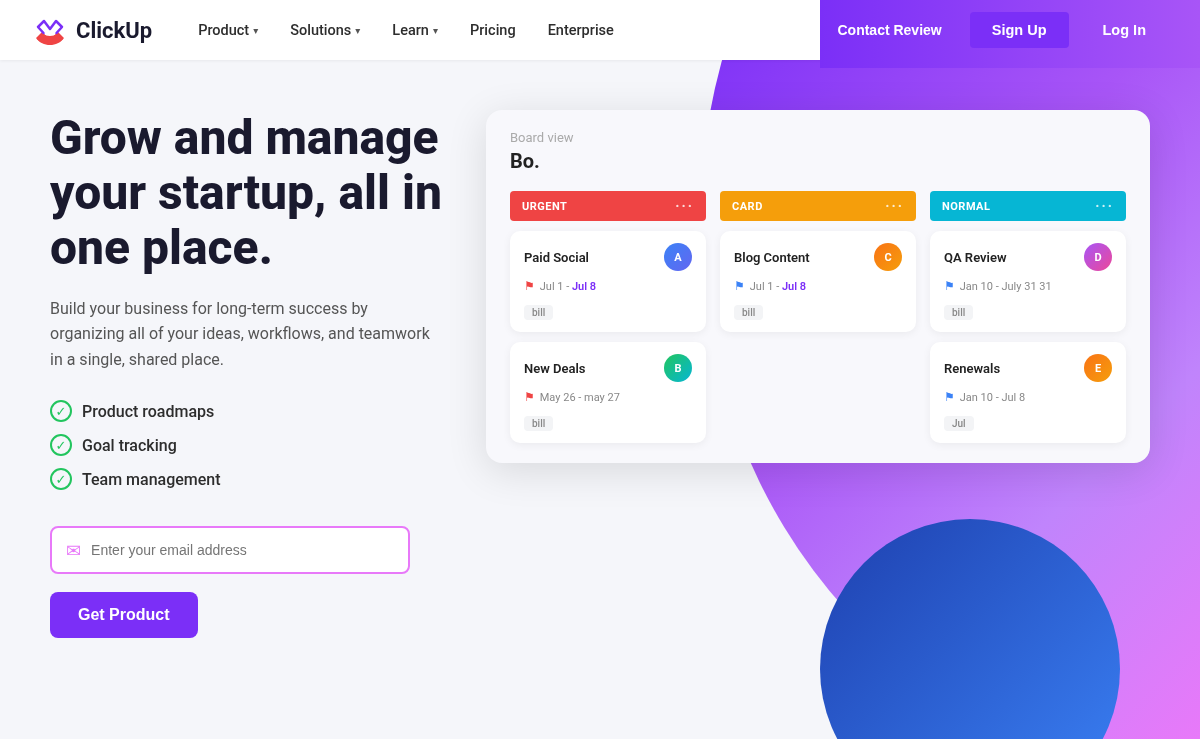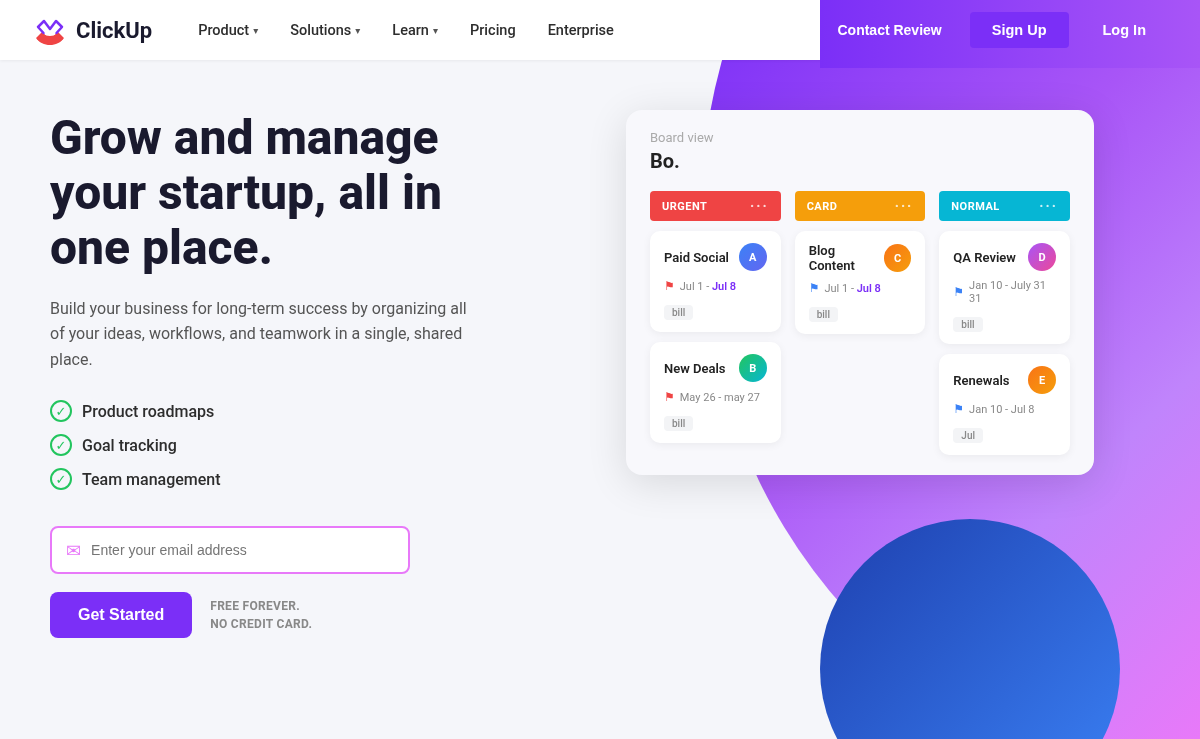--- a/index.html
+++ b/index.html
@@ -228,21 +228,21 @@
       display: flex;
       align-items: flex-start;
       justify-content: center;
       position: relative;
       min-height: 450px;
     }
     .board-card {
       background: #f8f8fc;
       border-radius: 16px;
       padding: 20px 24px;
-      width: 468px;
+      width: 664px;
       box-shadow: 0 8px 40px rgba(0,0,0,0.12);
       position: relative;
       z-index: 2;
     }
     .board-label {
       font-size: 13px;
       color: #aaa;
       margin-bottom: 4px;
     }
     .board-title {
@@ -419,25 +419,21 @@
         <span>Team management</span>
       </li>
     </ul>
 
     <div class="email-row">
       <span class="email-icon">✉</span>
       <input class="email-input" type="email" placeholder="Enter your email address" style="">
     </div>
 
     <div class="cta-row">
-      <button class="btn-get-started">Get Started</button>
-      <div class="free-text">
-        <div>FREE FOREVER.</div>
-        <div>NO CREDIT CARD.</div>
-      </div>
+      <button class="btn-get-started">Get Product</button>
     </div>
   </div>
 
   <div class="right">
     <div class="board-card">
       <div class="board-label">Board view</div>
       <div class="board-title">Bo.</div>
 
       <div class="board-columns">
 

